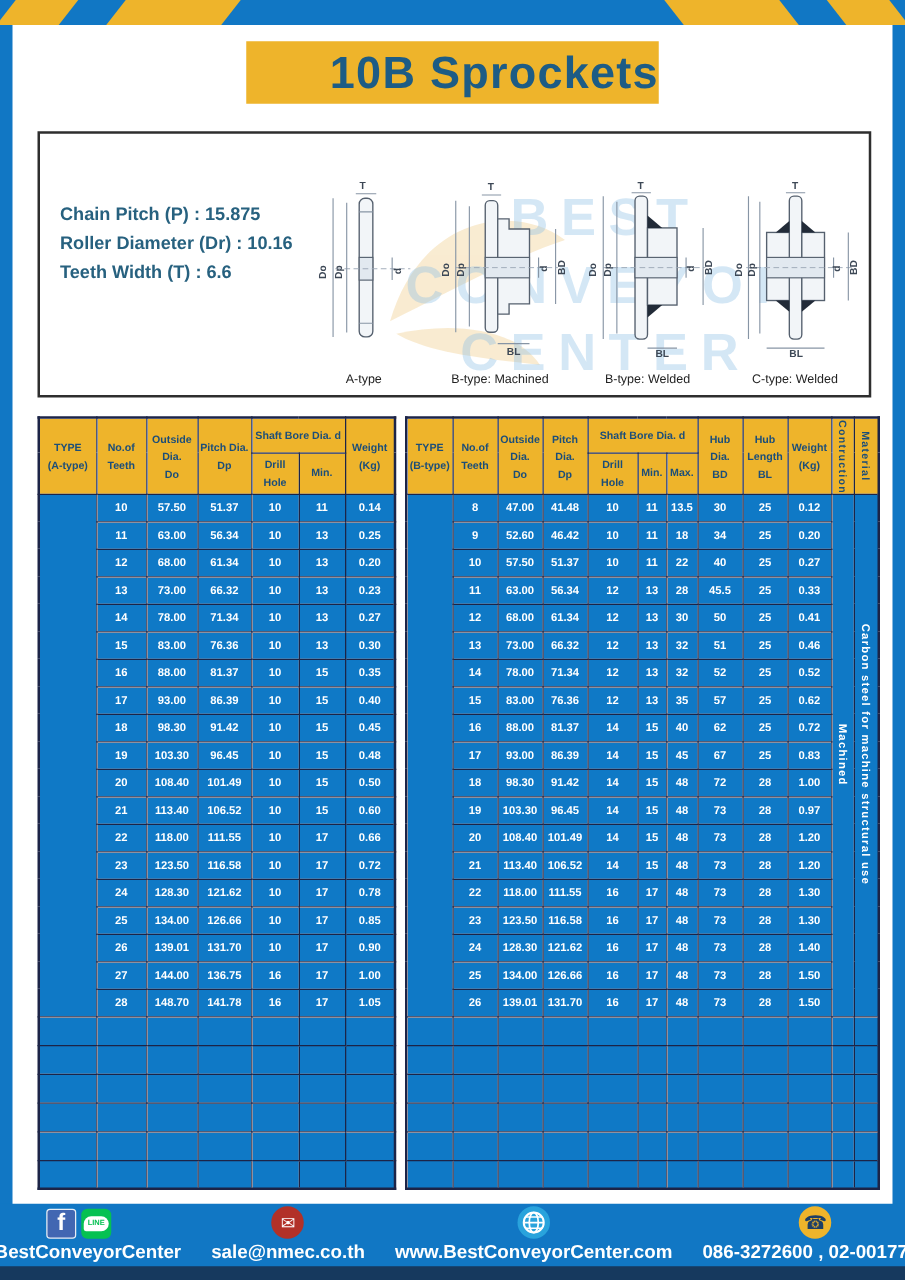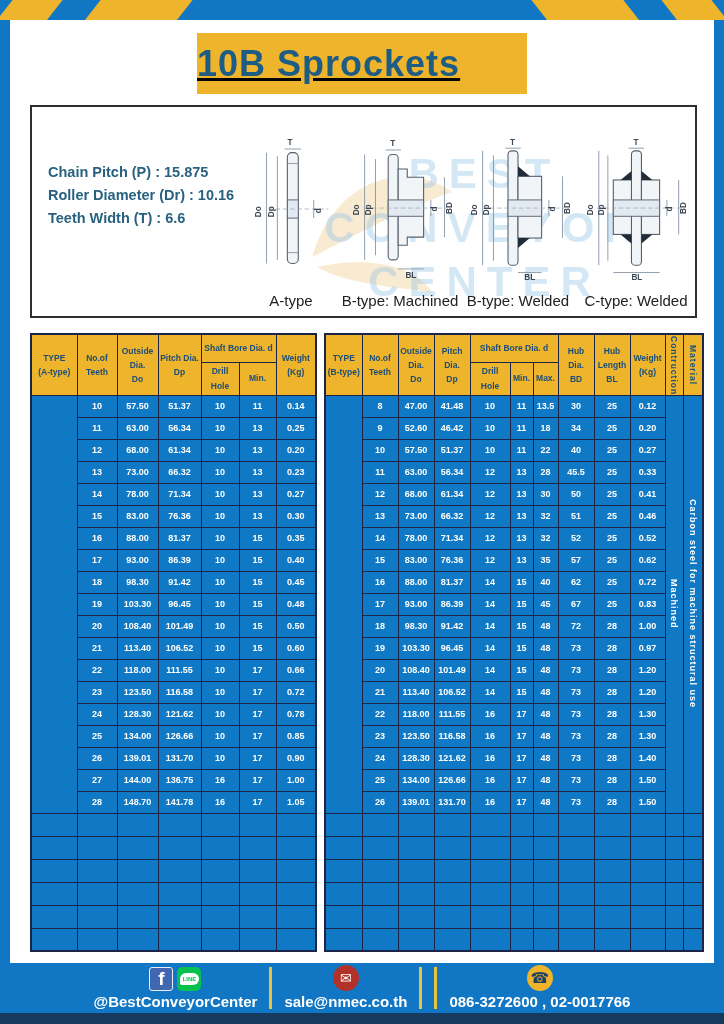--- a/index.html
+++ b/index.html
@@ -8,36 +8,36 @@
 
   
   .top-band { position:absolute; top:0; left:0; right:0; height:20px; background:#1177c4; overflow:hidden; z-index:5; }
   .stripe { position:absolute; top:-4px; height:30px; background:#eeb42b; }
   .stripe.l { transform:skewX(-38deg); }
   .stripe.r { transform:skewX(38deg); }
   .edge { position:absolute; top:0; bottom:0; width:10px; background:#1177c4; z-index:4; }
   .edge.left { left:0; } .edge.right { right:0; }
 
   
-  .title-banner { position:absolute; left:197px; top:33px; width:330px; height:61px;
-    background:#eeb42b; display:flex; align-items:center; justify-content:flex-start;text-decoration:underline; }
+  .title-banner { position:absolute; left:197px; top:33px; width:330px; height:50px;
+    background:#eeb42b; display:flex; align-items:center; justify-content:flex-end; }
   .title-banner span { font-size:36px; font-weight:bold; color:#1d5c85; letter-spacing:1px; }
 
   
   .spec-box { position:absolute; left:30px; top:105px; width:667px; height:213px;
     border:2px solid #2e2e2e; background:#fff; display:flex; overflow:hidden; }
   .spec-text { width:228px; padding:54px 0 0 16px; position:relative; z-index:2; }
   .spec-line { font-size:14.5px; font-weight:bold; color:#27617f; line-height:23px; white-space:nowrap; }
   .wm { position:absolute; left:230px; top:40px; width:445px; text-align:center; z-index:0;
     font-weight:bold; font-size:42px; line-height:54px; letter-spacing:10px; color:rgba(142,191,229,0.38); }
   .logo-wm { position:absolute; left:250px; top:30px; z-index:0; opacity:.45; }
   .diagrams { flex:1; display:flex; z-index:1; }
   .diagram { flex:1; display:flex; flex-direction:column; justify-content:flex-end; align-items:center; padding-bottom:7px; }
   .diagram svg { display:block; }
-  .caption { font-size:15px; color:#222; margin-top:3px; }
+  .caption { font-size:10px; color:#222; margin-top:3px; }
   .dim-t { font-size:9px; font-weight:bold; fill:#3d4856; }
   .dline { stroke:#8795a5; stroke-width:1; }
   .plate { fill:#f2f5f8; stroke:#55606e; stroke-width:1.2; }
   .hub { fill:#f2f5f8; stroke:#55606e; stroke-width:1.2; }
   .bore { fill:#e2e9f0; stroke:#55606e; stroke-width:1; }
   .weld { fill:#222b38; }
   .cline { stroke:#9aa7b5; stroke-width:0.8; stroke-dasharray:5 3; }
 
   
   .tables { position:absolute; left:30px; top:333px; display:flex; gap:7px; }
@@ -795,20 +795,32 @@
         </div>
       </div>
       <div class="ftext">@BestConveyorCenter</div>
     </div>
     <div class="fdivider"></div>
     <div class="fgroup">
       <div class="circle-icon mail-circle">✉</div>
       <div class="ftext">sale@nmec.co.th</div>
     </div>
     <div class="fdivider"></div>
+    <div class="fgroup">
+      <div class="circle-icon globe-circle">
+        <svg width="20" height="20" viewBox="0 0 20 20">
+          <circle cx="10" cy="10" r="8" fill="none" stroke="#fff" stroke-width="1.6"></circle>
+          <ellipse cx="10" cy="10" rx="3.6" ry="8" fill="none" stroke="#fff" stroke-width="1.4"></ellipse>
+          <line x1="2" y1="10" x2="18" y2="10" stroke="#fff" stroke-width="1.4"></line>
+          <line x1="3" y1="5.5" x2="17" y2="5.5" stroke="#fff" stroke-width="1.2"></line>
+          <line x1="3" y1="14.5" x2="17" y2="14.5" stroke="#fff" stroke-width="1.2"></line>
+        </svg>
+      </div>
+      <div class="ftext">www.BestConveyorCenter.com</div>
+    </div>
     <div class="fdivider"></div>
     <div class="fgroup">
       <div class="circle-icon phone-circle">☎</div>
       <div class="ftext">086-3272600 , 02-0017766</div>
     </div>
   </div>
   <div class="footer-strip"></div>
 </div>
 
 </body></html>

